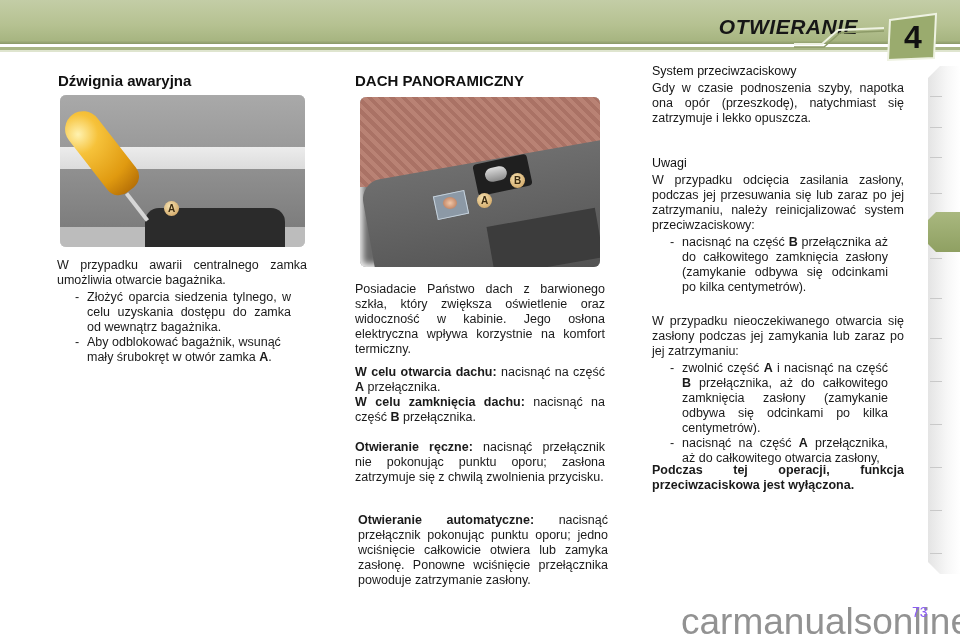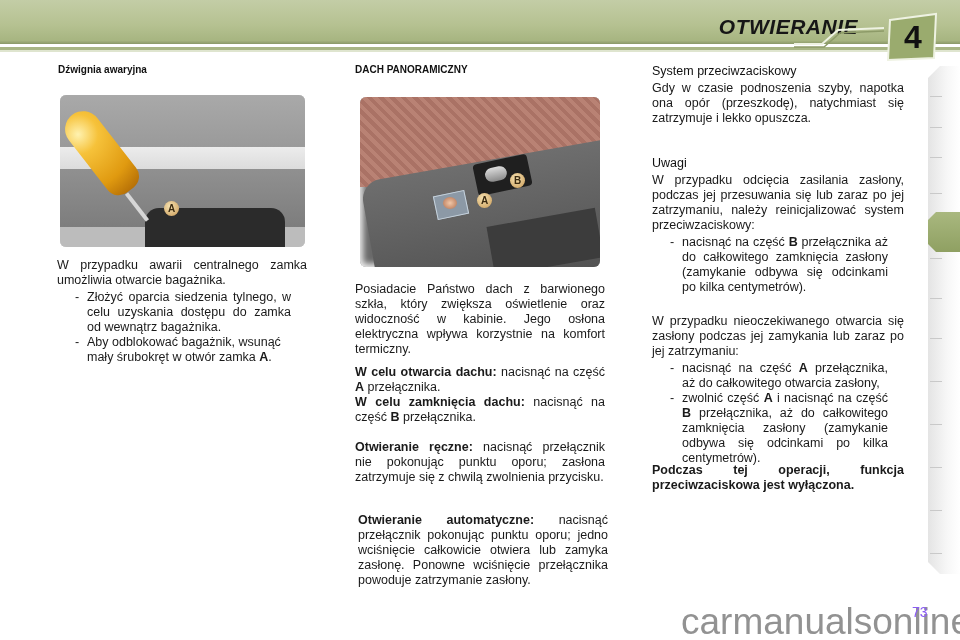--- a/index.html
+++ b/index.html
@@ -33,21 +33,21 @@
     clip-path:polygon(0 12px, 12px 0, 100% 0, 100% 100%, 12px 100%, 0 calc(100% - 12px));
   }
   .side-tick { position:absolute; left:930px; width:12px; height:1px; background:#c9c9c9; }
   .side-active {
     position:absolute; left:928px; top:212px; width:32px; height:40px;
     background:linear-gradient(#a9b87f,#8fa062);
     clip-path:polygon(0 8px, 8px 0, 100% 0, 100% 100%, 8px 100%, 0 calc(100% - 8px));
     box-shadow:-2px 0 3px rgba(0,0,0,0.2);
   }
   
-  .h-section { position:absolute; font-weight:bold; font-size:10px; color:#111; }
+  .h-section { position:absolute; font-weight:bold; font-size:15px; color:#111;margin-top:8px; }
   .h-sub { position:absolute; font-weight:normal; font-size:12.5px; color:#111; }
   .para {
     position:absolute; font-size:12.5px; line-height:15px; color:#1a1a1a;
     text-align:justify;
   }
   .para b { font-weight:bold; }
   .list { margin:16px; padding:0; list-style:none; }
   .list li { position:relative; padding-left:14px; text-align:justify; }
   .list li::before { content:"-"; position:absolute; left:2px; top:0; }
   
@@ -178,21 +178,21 @@
 <div class="para" style="left:652px;top:173px;width:252px">
   <div>W przypadku odcięcia zasilania zasłony, podczas jej przesuwania się lub zaraz po jej zatrzymaniu, należy reinicjalizować system przeciwzaciskowy:</div>
   <ul class="list" style="margin-top:2px">
     <li><span>nacisnąć na część </span><b>B</b><span> przełącznika aż do całkowitego zamknięcia zasłony (zamykanie odbywa się odcinkami po kilka centymetrów).</span></li>
   </ul>
 </div>
 
 <div class="para" style="left:652px;top:314px;width:252px">
   <div>W przypadku nieoczekiwanego otwarcia się zasłony podczas jej zamykania lub zaraz po jej zatrzymaniu:</div>
   <ul class="list" style="margin-top:2px">
+    <li><span>zwolnić część </span><b>A</b><span> i nacisnąć na część </span><b>B</b><span> przełącznika, aż do całkowitego zamknięcia zasłony (zamykanie odbywa się odcinkami po kilka centymetrów).</span></li>
     <li><span>nacisnąć na część </span><b>A</b><span> przełącznika, aż do całkowitego otwarcia zasłony,</span></li>
-    <li><span>zwolnić część </span><b>A</b><span> i nacisnąć na część </span><b>B</b><span> przełącznika, aż do całkowitego zamknięcia zasłony (zamykanie odbywa się odcinkami po kilka centymetrów).</span></li>
   </ul>
 </div>
 
 <div class="para" style="left:652px;top:463px;width:252px;font-weight:bold">Podczas tej operacji, funkcja przeciwzaciskowa jest wyłączona.</div>
 
 <div class="watermark">carmanualsonline.info</div>
 <div class="page-number">73</div>
 
 </body></html>

